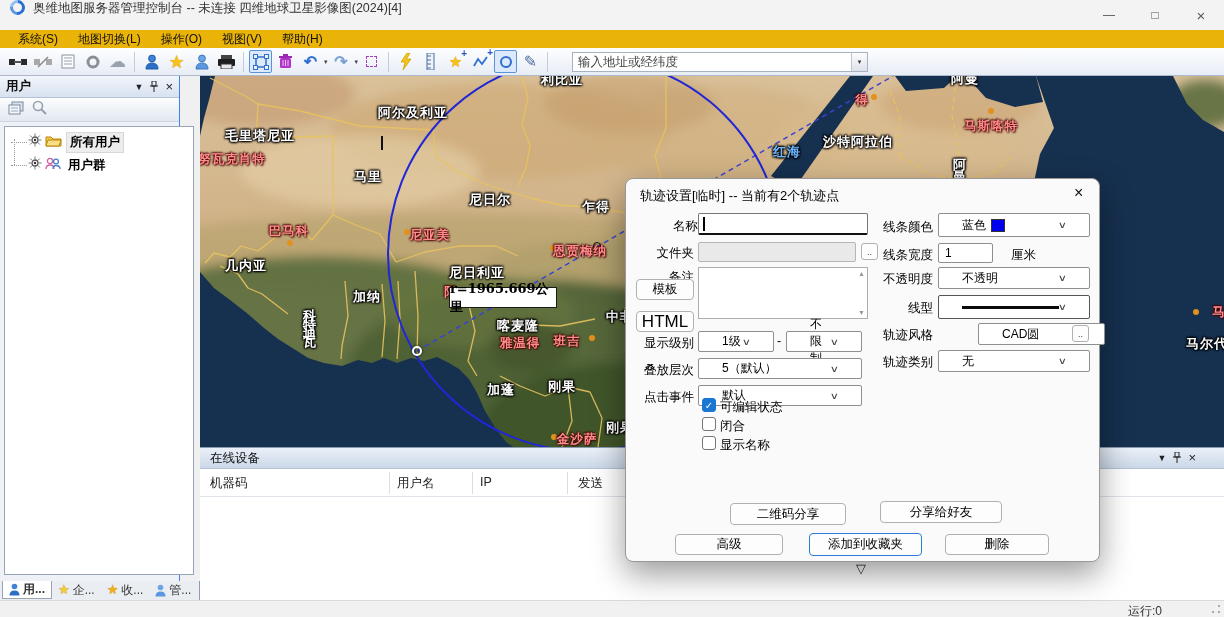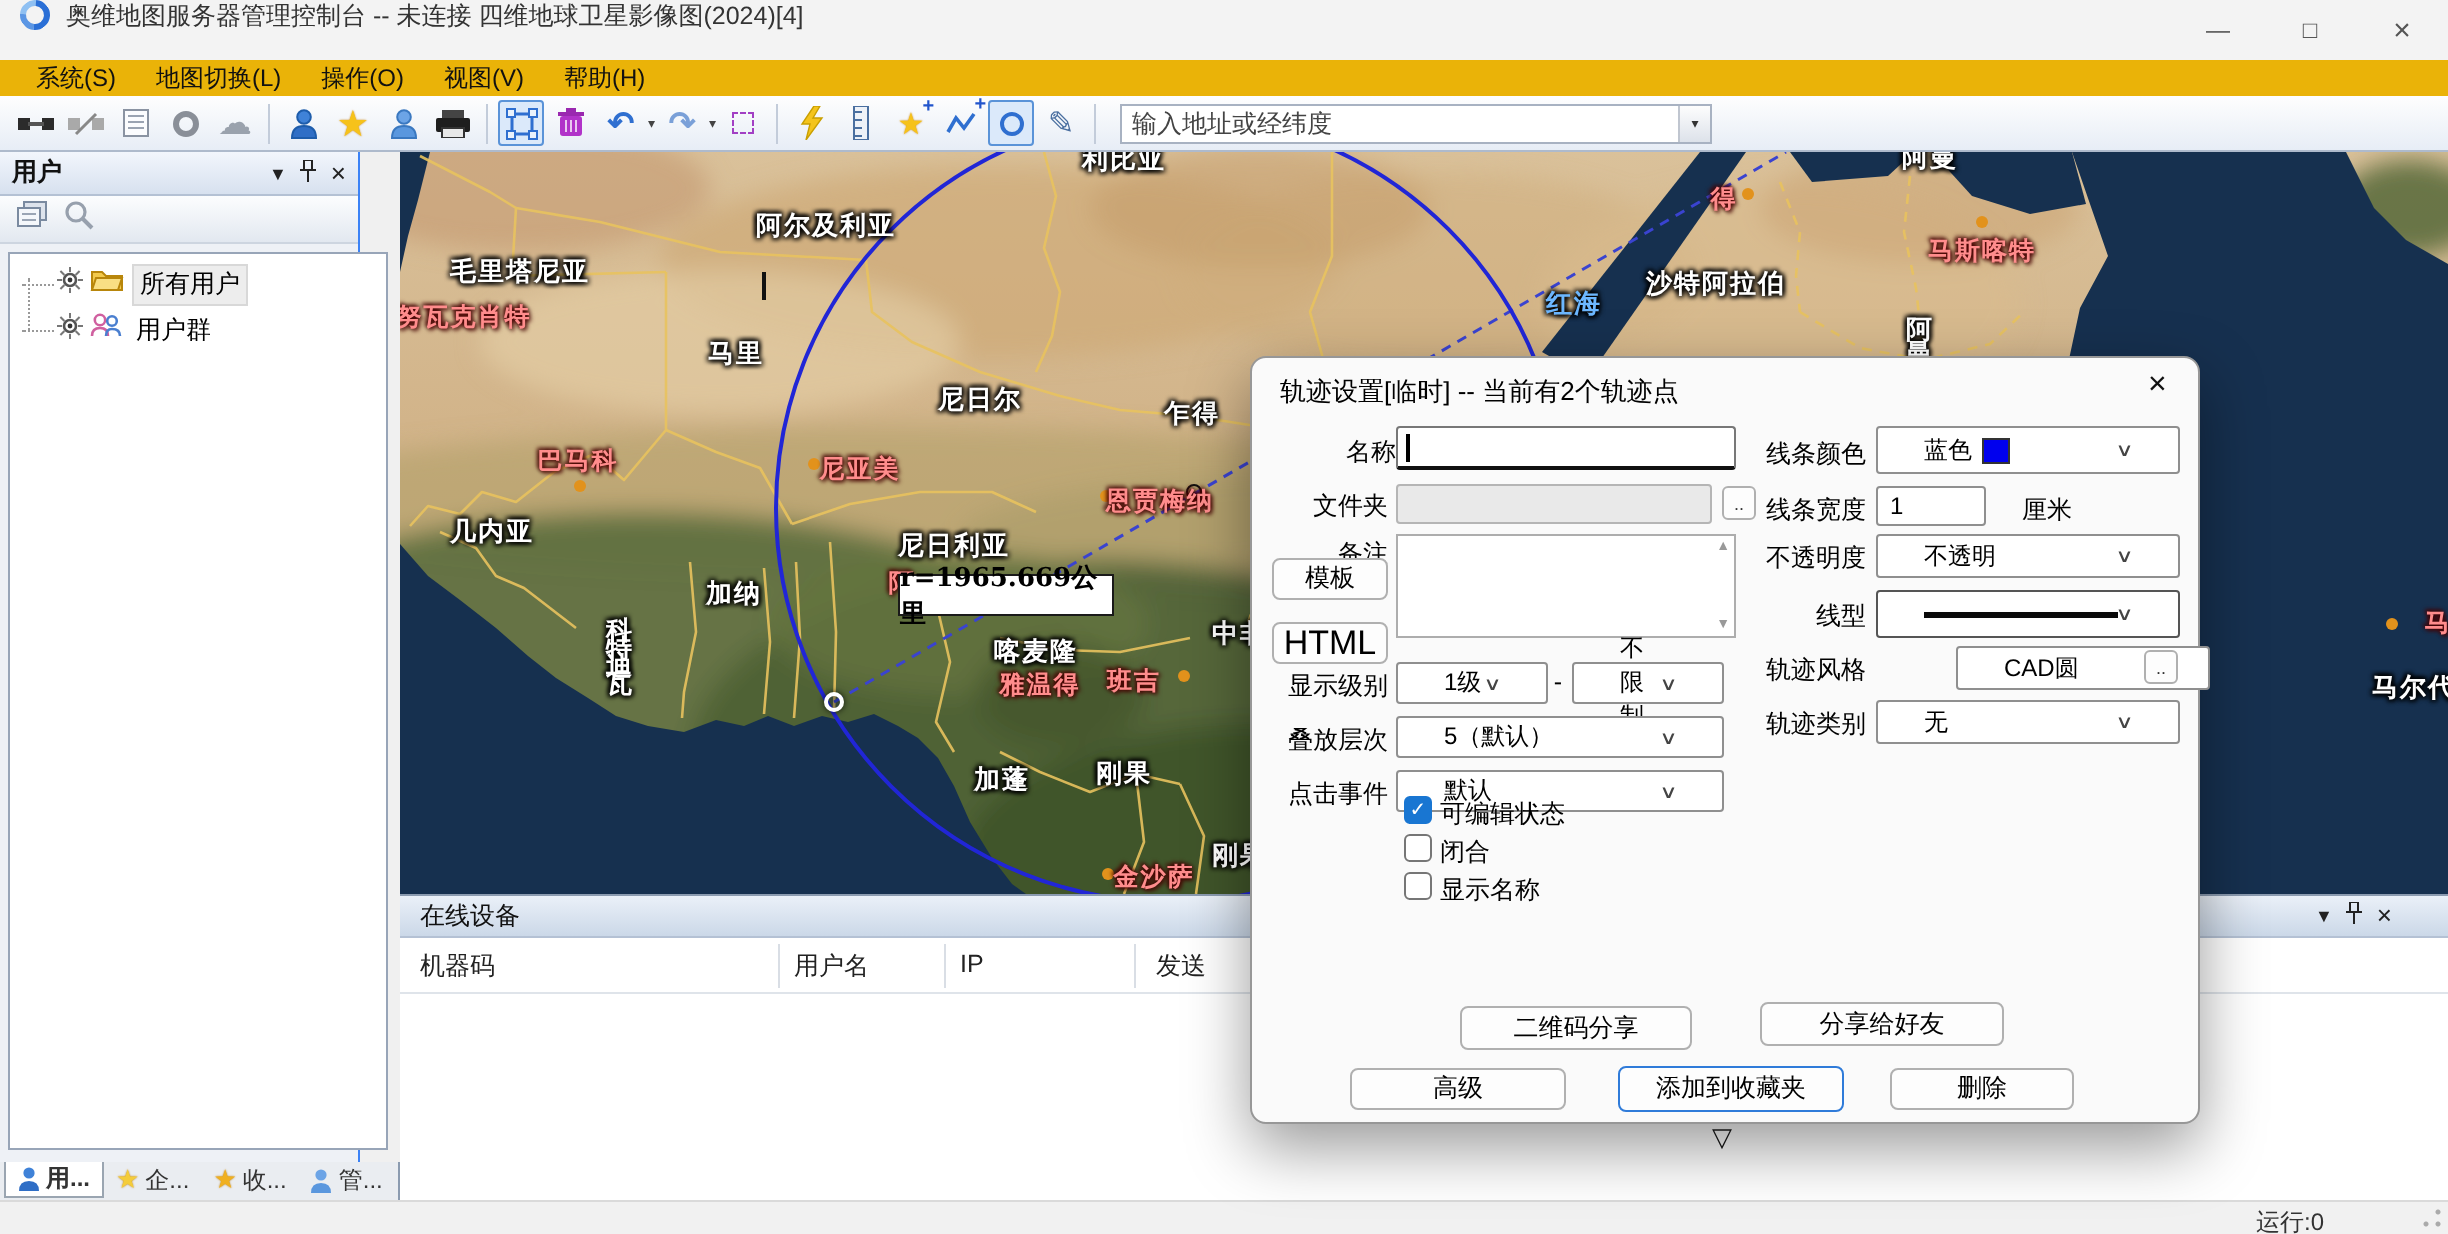--- a/index.html
+++ b/index.html
@@ -15,37 +15,37 @@
   
   #menubar { position:absolute; left:0; top:30px; width:1224px; height:18px; background:#eab308; display:flex; align-items:center; padding-left:8px; }
   .menu-item { font-size:12px; color:#111; padding:0 10px; }
 
   
   #toolbar { position:absolute; left:0; top:48px; width:1224px; height:28px; background:linear-gradient(#fefefe,#e7edf6); border-bottom:1px solid #aebacc; display:flex; align-items:center; padding-left:5px; }
   .tbi { width:23px; height:23px; display:flex; align-items:center; justify-content:center; margin:0 1px; font-size:15px; position:relative; }
   .tbi.active { border:1px solid #5a93d8; background:#dbe9fa; border-radius:2px; }
   .tbsep { width:1px; height:20px; background:#c3ccda; margin:0 4px; }
   .dd-arrow { font-size:7px; color:#444; margin:0 1px; }
-  #address-combo { width:296px; height:20px; margin-left:8px; background:#fff; border:1px solid #a8b2c2; display:flex; align-items:center; }
+  #address-combo { width:296px; height:20px; margin-left:20px; background:#fff; border:1px solid #a8b2c2; display:flex; align-items:center; }
   #address-combo input { flex:1; border:none; outline:none; font-size:12.5px; padding:0 5px; color:#333; font-family:"Liberation Sans",sans-serif; background:transparent; }
   #address-combo input::placeholder { color:#444; opacity:1; }
   .combo-btn { width:16px; height:18px; background:linear-gradient(#fdfdfd,#dde2ea); border-left:1px solid #c0c6d0; display:flex; align-items:center; justify-content:center; font-size:7px; color:#333; }
 
   
   #left-panel { position:absolute; left:0; top:76px; width:180px; height:505px; background:#eef1f6; border-right:1px solid #3b82f6; }
   .panel-header { height:22px; background:linear-gradient(#f2f6fc,#d7e1ef); border-bottom:1px solid #b4c1d4; display:flex; align-items:center; padding:0 6px; }
   .panel-title { font-size:12.5px; font-weight:bold; color:#111; }
   .ph-icons { margin-left:auto; display:flex; align-items:center; gap:7px; }
   .ph-ic { font-size:9px; color:#222; }
   .ph-x { font-size:13px; color:#222; line-height:10px; }
   #lp-toolbar { height:24px; background:linear-gradient(#fcfdfe,#e2e8f0); display:flex; align-items:center; gap:8px; padding-left:8px; border-bottom:1px solid #cdd5e0; }
   #lp-tree { position:absolute; left:4px; top:50px; width:190px; height:449px; background:#fff; border:1px solid #98a5b8; }
   .tree-row { position:absolute; left:6px; height:20px; display:flex; align-items:center; }
   .tree-dots { width:16px; border-top:1px dotted #999; }
-  .tree-label { font-size:12.5px; font-weight:normal; color:#000; margin-left:4px; padding:1px 3px; }
+  .tree-label { font-size:12.5px; font-weight:bold; color:#000; margin-left:4px; padding:1px 3px; }
   .tree-label.sel { background:#ededed; border:1px solid #d8d8d8; }
   #tree-vline { position:absolute; left:9px; top:12px; height:26px; border-left:1px dotted #999; }
 
   
   #map { position:absolute; left:200px; top:76px; width:1024px; height:371px; overflow:hidden; background:#cdb089; }
   #map svg { position:absolute; left:0; top:0; }
   .mlab { position:absolute; transform:translate(-50%,-50%); white-space:nowrap; font-size:13px; font-weight:bold; color:#fff; letter-spacing:1px;
           text-shadow:1px 1px 2px #000,-1px -1px 2px #000,1px -1px 2px #000,-1px 1px 2px #000; z-index:5; }
   .mlab.city { font-size:12.5px; color:#ff8c8c; text-shadow:1px 1px 2px #4a0000,-1px -1px 2px #4a0000,0 0 2px #300; }
   .mlab.sea { color:#6cb7ff; }
@@ -557,15 +557,15 @@
   <span class="dlg-label" style="left:245px;top:175px;width:62px;">轨迹类别</span>
   <div class="dlg-combo" style="left:312px;top:171px;width:152px;height:22px;">
     <span>无</span>
       <span class="chev">∨</span>
   </div>
 
   <div class="dlg-btn" style="left:104px;top:324px;width:116px;height:22px;">二维码分享</div>
   <div class="dlg-btn" style="left:254px;top:322px;width:122px;height:22px;">分享给好友</div>
   <div class="dlg-btn" style="left:49px;top:355px;width:108px;height:21px;">高级</div>
   <div class="dlg-btn primary" style="left:183px;top:354px;width:113px;height:23px;">添加到收藏夹</div>
-  <div class="dlg-btn" style="left:319px;top:355px;width:92px;height:21px;">删除</div>
+  <div class="dlg-btn" style="left:319px;top:355px;width:104px;height:21px;">删除</div>
 </div>
 <span id="dlg-expand">▽</span>
 
 </body></html>

